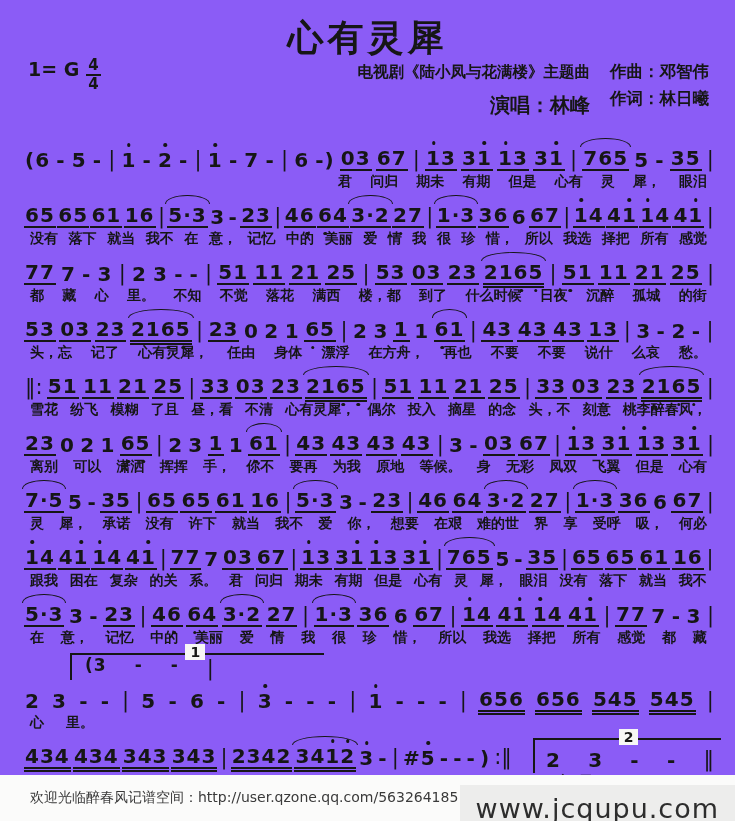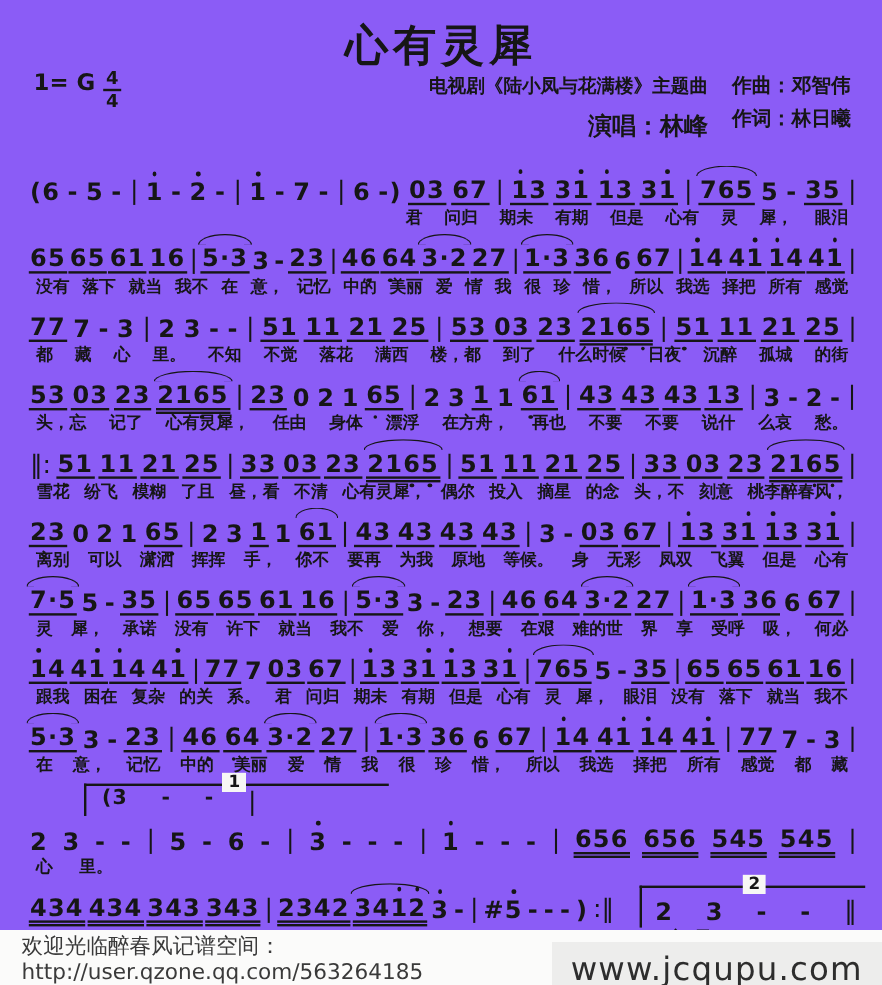--- a/index.html
+++ b/index.html
@@ -53,21 +53,21 @@
   .withend{display:flex;align-items:flex-start;}
   .withend .mainpart{flex:1;}
   .endbox{width:188px;position:relative;margin-right:14px;}
   .bracket2{position:relative;border-top:2px solid #161616;border-left:2px solid #161616;
     padding-top:3px;}
   .endbox .nrow{padding:0 6px 2px 10px;height:28px;}
   .endbox .lrow{padding:0 0 0 24px;justify-content:flex-start;gap:8px;}
   
   .footer{position:absolute;left:0;right:0;bottom:0;height:46px;display:flex;
     align-items:center;justify-content:space-between;background:#fbfbfa;}
-  .foot-left{font-size:18px;color:#3a3a3a;padding-left:18px;}
+  .foot-left{font-size:14px;color:#3a3a3a;padding-left:30px;}
   .foot-right{font-size:27px;color:#2d2d2d;background:#ededec;height:100%;
     display:flex;align-items:center;padding:0 16px;letter-spacing:1px;margin-top:20px;}
 </style>
 </head>
 <body>
 
 <div class="page">
 
   <div class="hdr">
     <div class="title">心有灵犀</div>

